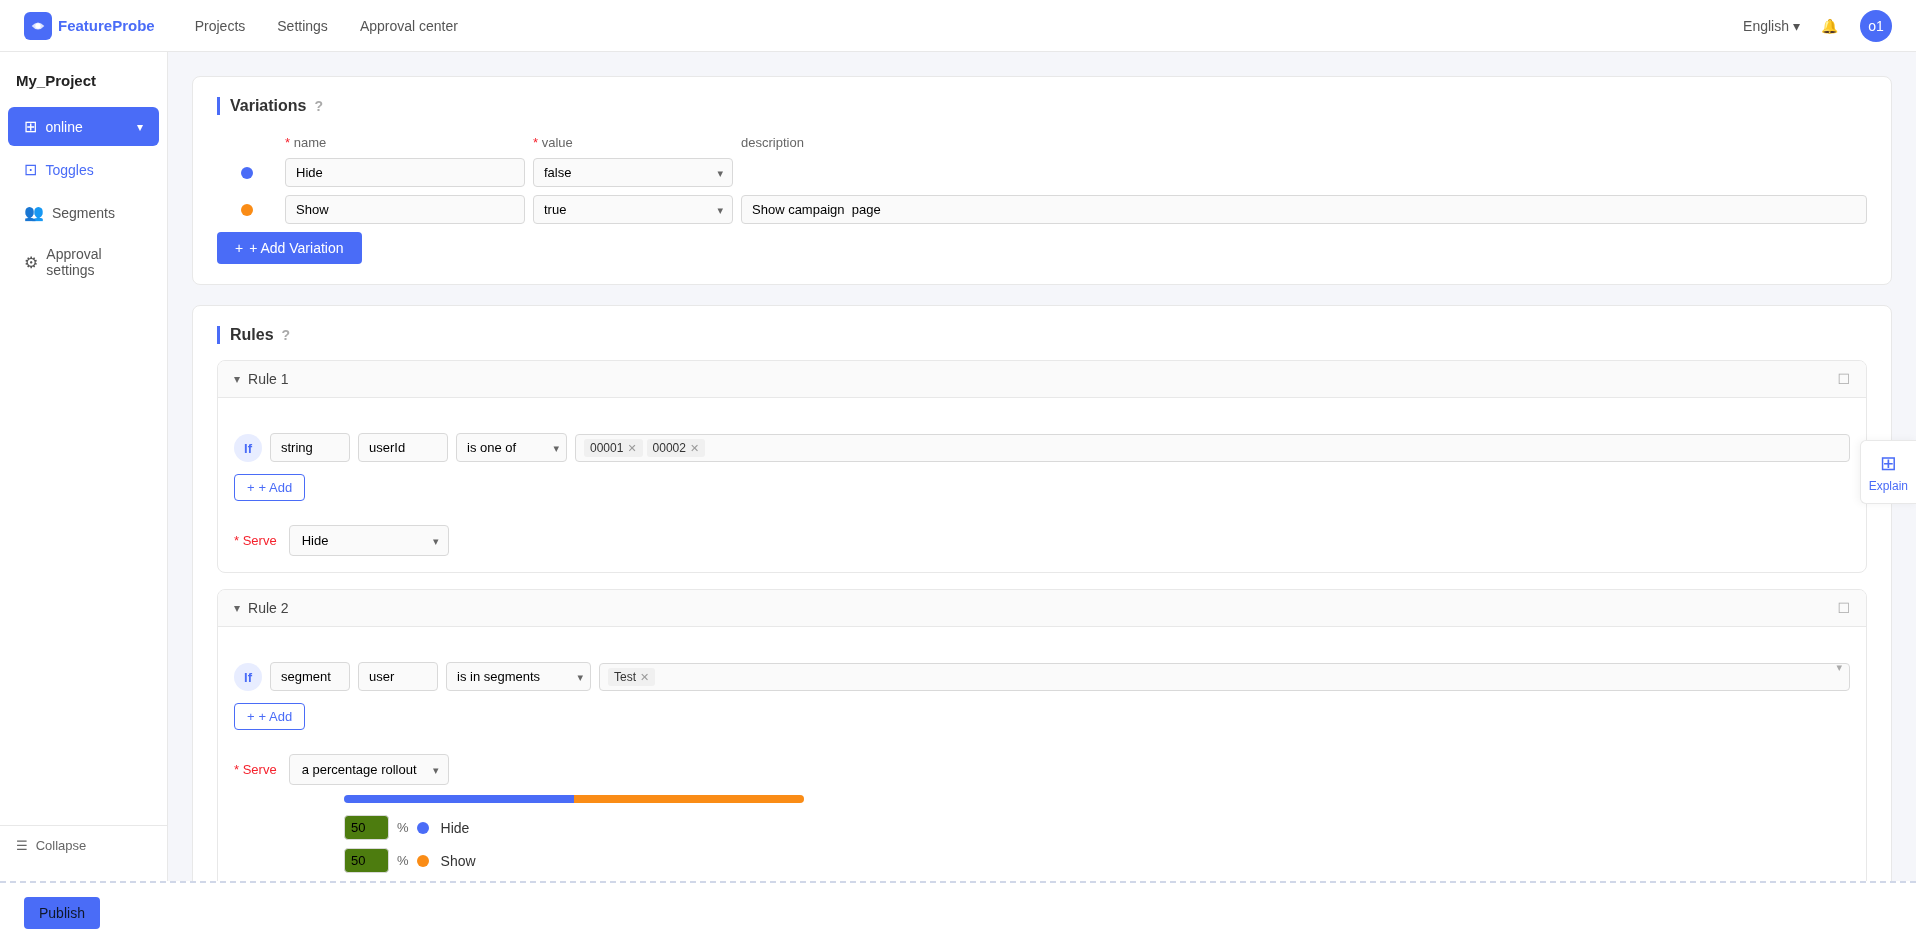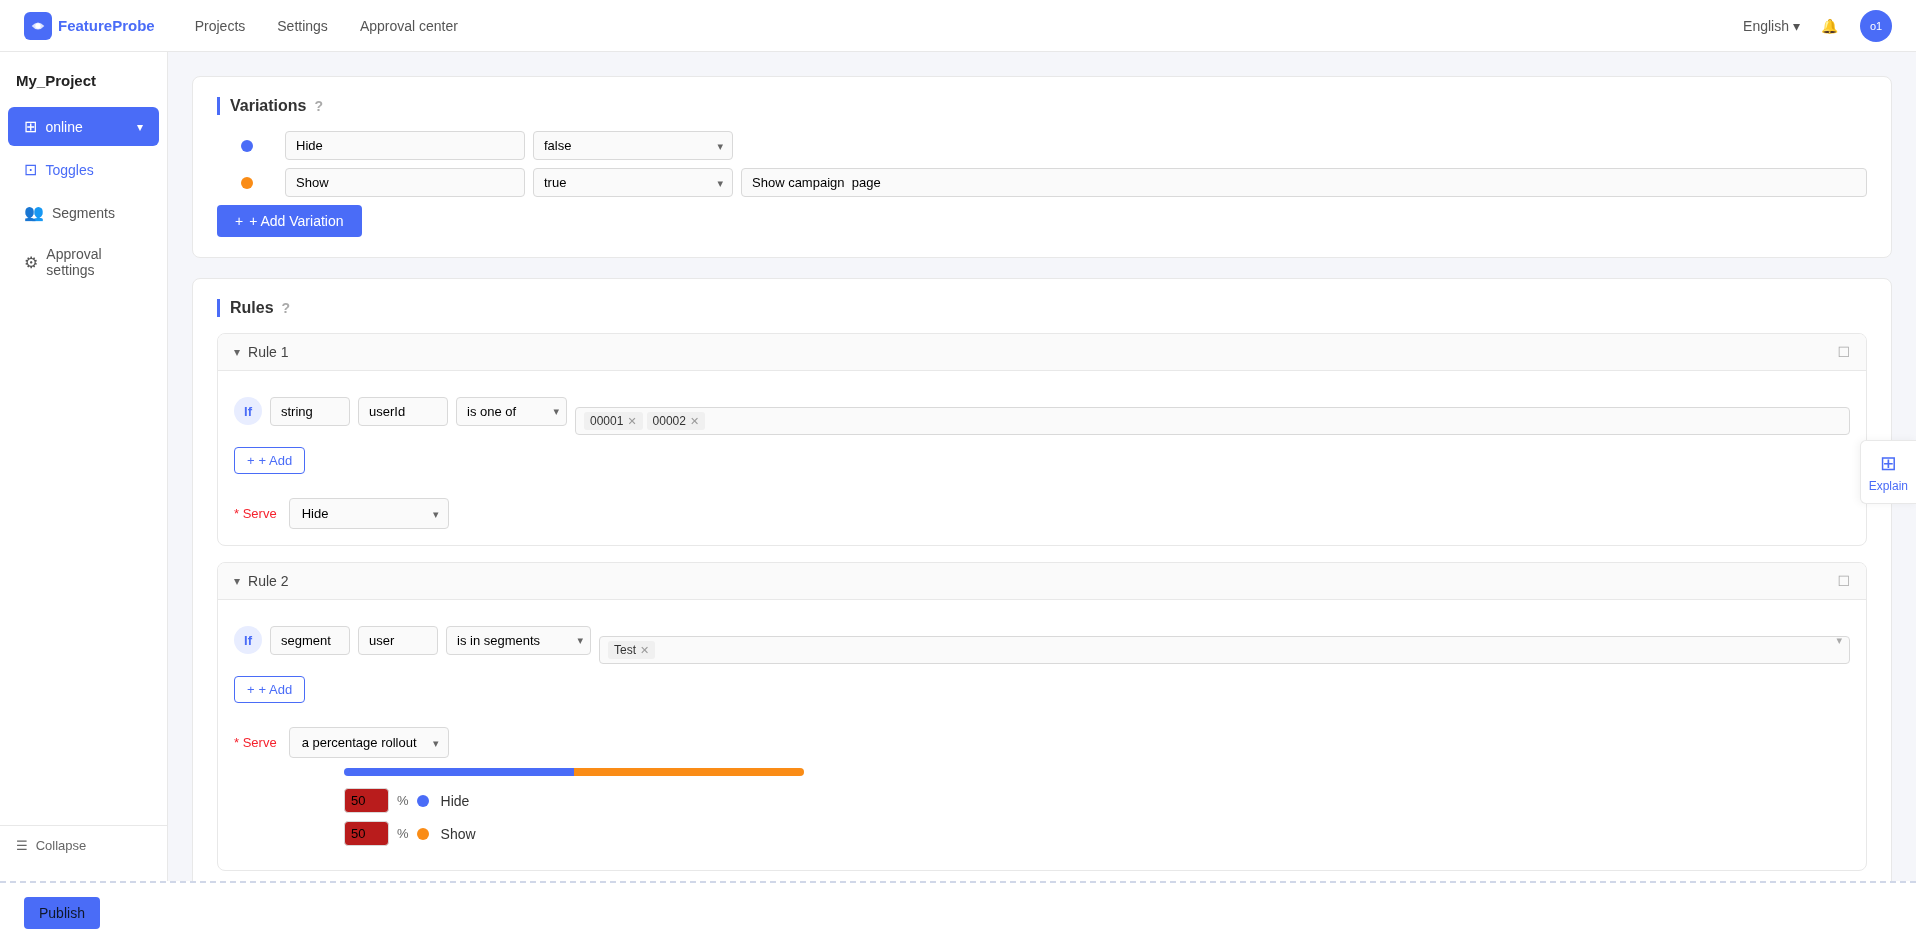--- a/index.html
+++ b/index.html
@@ -7,21 +7,21 @@
 
     
     .topnav { display: flex; align-items: center; background: #fff; border-bottom: 1px solid #e8e8e8; padding: 0 24px; height: 52px; flex-shrink: 0; }
     .logo { display: flex; align-items: center; gap: 6px; font-weight: 700; color: #4a6cf7; margin-right: 40px; font-size: 15px; }
     .logo-icon { width: 28px; height: 28px; background: #4a6cf7; border-radius: 6px; display: flex; align-items: center; justify-content: center; }
     .logo-icon svg { width: 18px; height: 18px; fill: white; }
     .nav-links { display: flex; gap: 32px; flex: 1; }
     .nav-link { color: #555; text-decoration: none; font-size: 14px; cursor: pointer; }
     .nav-right { display: flex; align-items: center; gap: 16px; margin-left: auto; }
     .lang-selector { display: flex; align-items: flex-start; gap: 4px; color: #555; cursor: pointer; font-size: 14px; }
-    .user-avatar { width: 32px; height: 32px; border-radius: 50%; background: #4a6cf7; display: flex; align-items: center; justify-content: center; color: white; font-size: 11px; cursor: pointer; }
+    .user-avatar { width: 32px; height: 32px; border-radius: 50%; background: #4a6cf7; display: flex; align-items: center; justify-content: center; color: white; font-size: 14px; cursor: pointer; }
     .nav-icon { width: 28px; height: 28px; display: flex; align-items: center; justify-content: center; cursor: pointer; color: #555; }
 
     
     .app-body { display: flex; flex: 1; overflow: hidden; }
 
     
     .sidebar { width: 168px; background: #fff; border-right: 1px solid #e8e8e8; display: flex; flex-direction: column; padding: 16px 0; flex-shrink: 0; }
     .project-name { padding: 4px 16px 16px; font-weight: 600; font-size: 15px; color: #222; }
     .sidebar-section { padding: 0; }
     .sidebar-item { display: flex; align-items: center; gap: 8px; padding: 10px 16px; cursor: pointer; color: #555; font-size: 14px; border-radius: 6px; margin: 2px 8px; }
@@ -53,21 +53,21 @@
     .var-desc { border: 1px solid #d9d9d9; border-radius: 4px; padding: 6px 10px; font-size: 13px; background: #fafafa; width: 100%; }
 
     .add-variation-btn { display: flex; align-items: center; gap: 6px; background: #4a6cf7; color: white; border: none; border-radius: 4px; padding: 8px 18px; font-size: 14px; cursor: pointer; margin-top: 8px; }
 
     
     .rule-card { border: 1px solid #e8e8e8; border-radius: 8px; margin-bottom: 16px; overflow: hidden; }
     .rule-header { display: flex; align-items: center; gap: 8px; padding: 10px 16px; background: #fafafa; border-bottom: 1px solid #e8e8e8; cursor: pointer; }
     .rule-header-chevron { color: #666; font-size: 12px; }
     .rule-title { font-weight: 500; color: #444; font-size: 14px; }
     .rule-body { padding: 16px; }
-    .rule-condition { display: flex; align-items: center; gap: 8px; margin-bottom: 12px; flex-wrap: wrap; }
+    .rule-condition { display: flex; align-items: flex-end; gap: 8px; margin-bottom: 12px; flex-wrap: wrap; }
     .if-badge { background: #e8edff; color: #4a6cf7; border-radius: 50%; width: 28px; height: 28px; display: flex; align-items: center; justify-content: center; font-weight: 600; font-size: 13px; flex-shrink: 0; }
     .condition-input { border: 1px solid #d9d9d9; border-radius: 4px; padding: 6px 10px; font-size: 13px; background: #fafafa; min-width: 80px; }
     .condition-select-wrap { position: relative; display: inline-flex; }
     .condition-select-wrap::after { content: '▾'; position: absolute; right: 8px; top: 50%; transform: translateY(-50%); pointer-events: none; color: #666; font-size: 11px; }
     .condition-select-wrap select { appearance: none; border: 1px solid #d9d9d9; border-radius: 4px; padding: 6px 28px 6px 10px; font-size: 13px; background: #fafafa; cursor: pointer; }
     .tag-input { border: 1px solid #d9d9d9; border-radius: 4px; padding: 4px 8px; font-size: 13px; background: #fafafa; display: flex; align-items: center; gap: 4px; flex-wrap: wrap; min-width: 200px; flex: 1; margin-top: 20px; }
     .tag { background: #f0f0f0; border-radius: 3px; padding: 2px 6px; font-size: 12px; display: flex; align-items: center; gap: 4px; }
     .tag-close { cursor: pointer; color: #999; font-size: 11px; }
     .add-btn { display: flex; align-items: center; gap: 4px; border: 1px solid #4a6cf7; color: #4a6cf7; background: #fff; border-radius: 4px; padding: 5px 12px; font-size: 13px; cursor: pointer; }
     .serve-row { display: flex; align-items: center; gap: 12px; margin-top: 24px; }
@@ -75,21 +75,21 @@
     .serve-select-wrap { position: relative; display: inline-flex; }
     .serve-select-wrap::after { content: '▾'; position: absolute; right: 10px; top: 50%; transform: translateY(-50%); pointer-events: none; color: #666; font-size: 11px; }
     .serve-select-wrap select { appearance: none; border: 1px solid #d9d9d9; border-radius: 4px; padding: 7px 30px 7px 12px; font-size: 13px; background: #fafafa; cursor: pointer; min-width: 160px; }
     .copy-icon { color: #aaa; cursor: pointer; font-size: 14px; }
 
     
     .rollout-bar { height: 8px; border-radius: 4px; background: #f0f0f0; margin: 10px 0 12px; overflow: hidden; display: flex; width: 460px; }
     .rollout-bar-blue { background: #4a6cf7; flex: 1; }
     .rollout-bar-orange { background: #fa8c16; flex: 1; }
     .rollout-row { display: flex; align-items: center; gap: 8px; margin-bottom: 8px; }
-    .pct-num { width: 45px; border: 1px solid #d9d9d9; border-radius: 4px; padding: 4px 6px; font-size: 13px; background: #b91c1c; }
+    .pct-num { width: 45px; border: 1px solid #d9d9d9; border-radius: 4px; padding: 4px 6px; font-size: 13px; background: #4d7c0f; }
     .pct-unit { color: #666; font-size: 13px; }
     .color-dot { width: 12px; height: 12px; border-radius: 50%; display: inline-block; margin-right: 4px; }
     .color-dot.blue { background: #4a6cf7; }
     .color-dot.orange { background: #fa8c16; }
 
     
     .explain-btn { position: fixed; right: 0; top: 50%; transform: translateY(-50%); background: white; border: 1px solid #e8e8e8; border-right: none; border-radius: 6px 0 0 6px; padding: 10px 8px; display: flex; flex-direction: column; align-items: center; gap: 4px; cursor: pointer; color: #4a6cf7; font-size: 12px; box-shadow: -2px 0 8px rgba(0,0,0,0.05); }
     .explain-btn .explain-icon { font-size: 20px; }
 
     
@@ -161,20 +161,26 @@
   </aside>
 
   <main class="main-content">
 
     <section class="section">
       <div class="section-title">
         <span>Variations</span>
         <span class="help-icon">?</span>
       </div>
 
+      <div class="var-header">
+        <div></div>
+        <div><span style="color:#f5222d">*</span> <span>name</span></div>
+        <div><span style="color:#f5222d">*</span> <span>value</span></div>
+        <div>description</div>
+      </div>
 
       <div class="var-row">
         <div style="display:flex;justify-content:center;align-items:center;">
           <div class="var-dot blue"></div>
         </div>
         <input class="var-input" type="text" value="Hide" style="">
         <div class="var-select-wrap">
           <select class="var-select">
             <option value="false">false</option>
             <option value="true">true</option>

